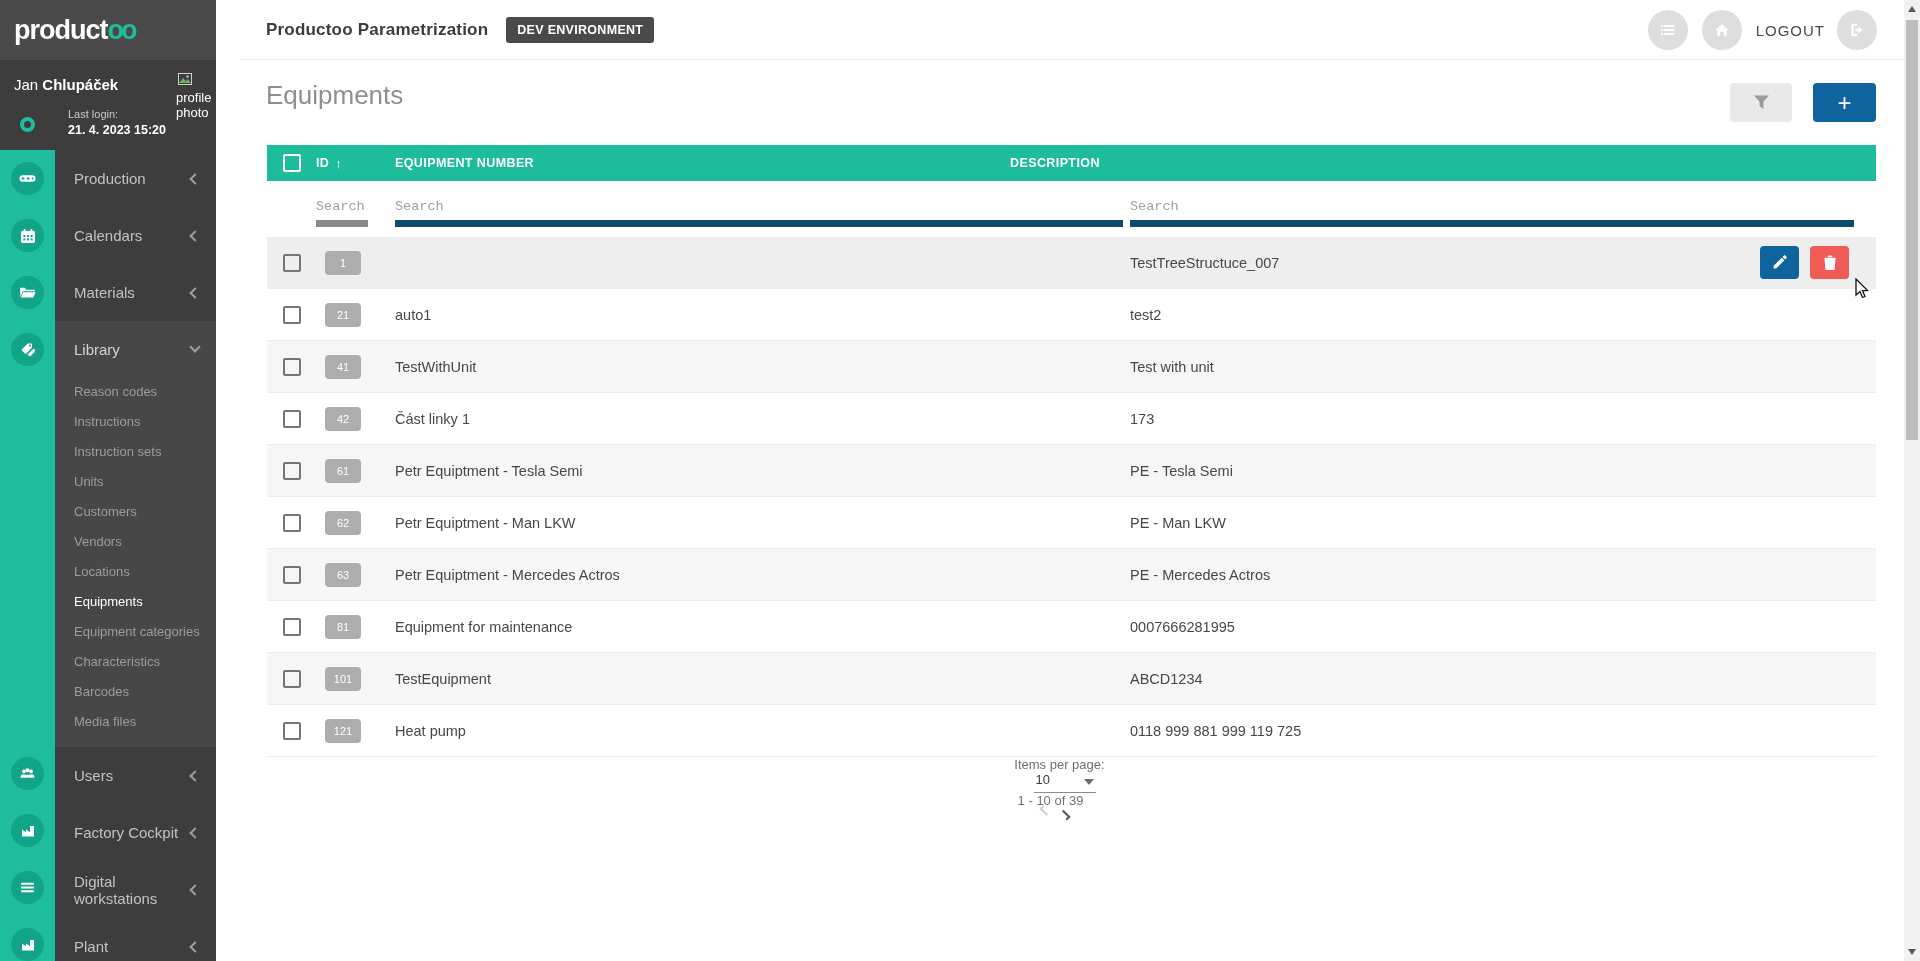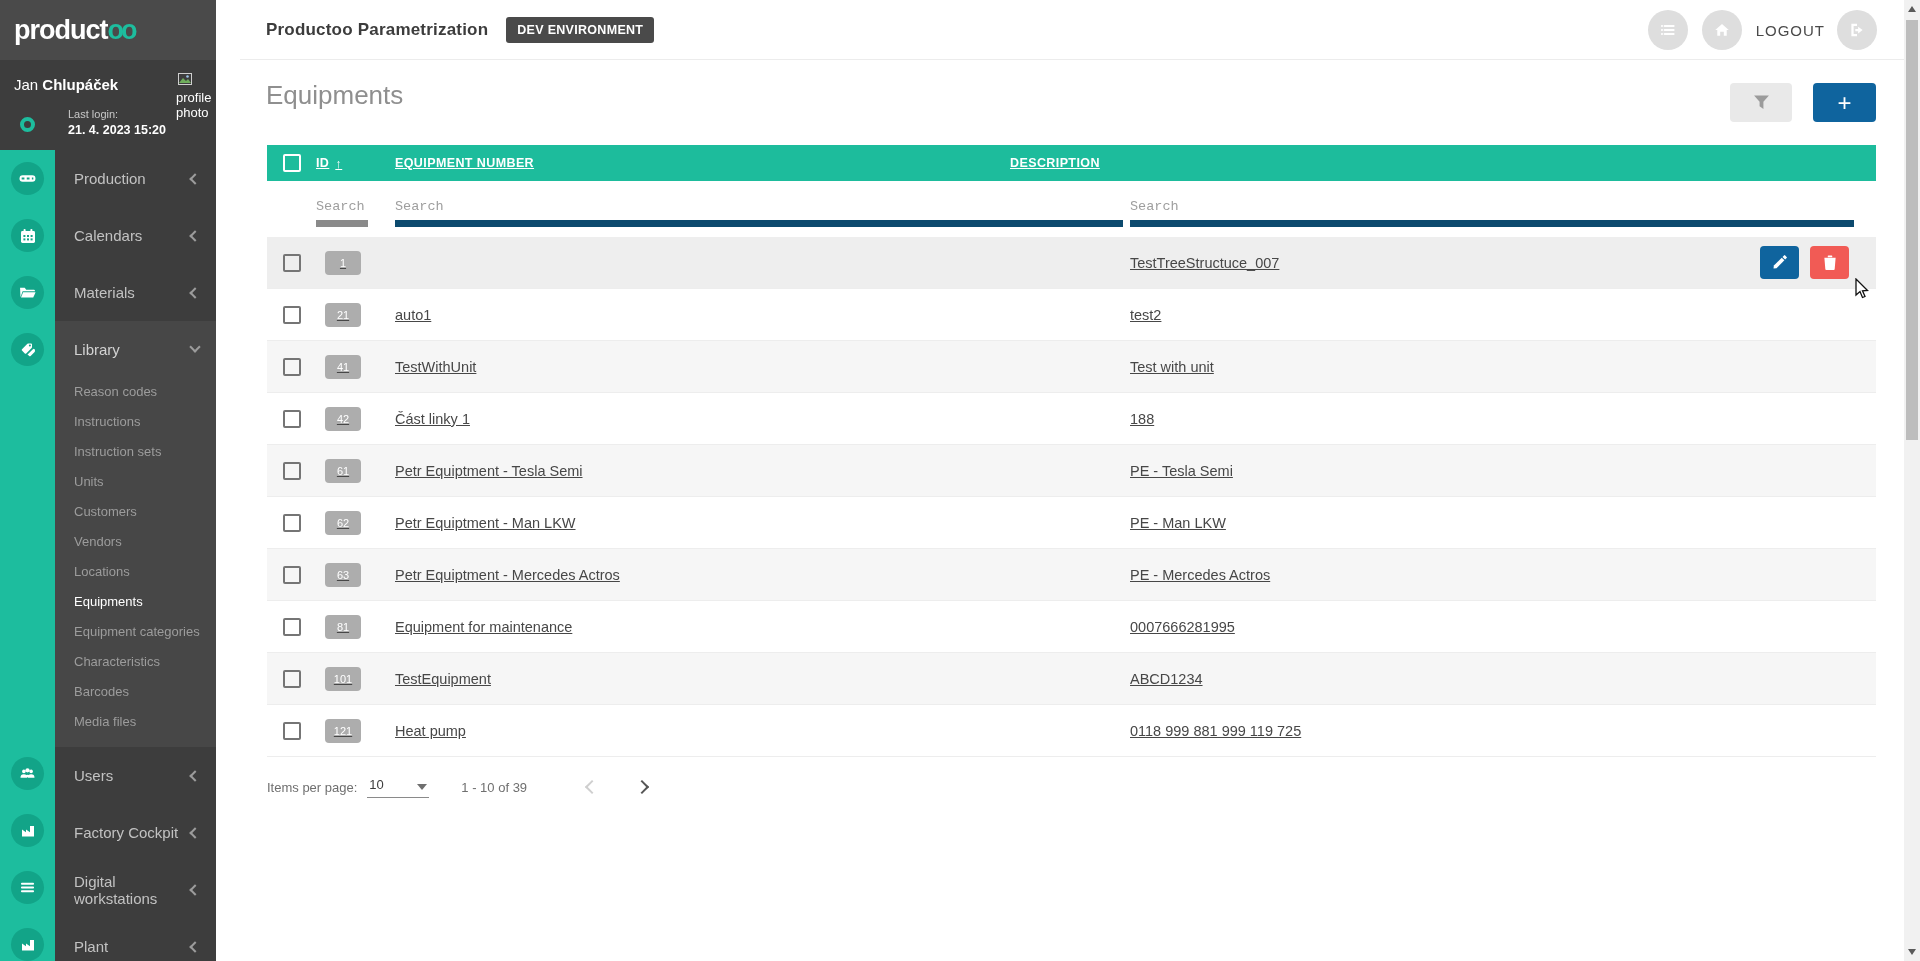--- a/index.html
+++ b/index.html
@@ -64,21 +64,21 @@
   .filter-btn { position:absolute; left:1490px; top:83px; width:62px; height:39px; background:#e9e9e9;
                 border:none; border-radius:4px; display:flex; align-items:center; justify-content:center; }
   .add-btn { position:absolute; left:1573px; top:83px; width:63px; height:39px; background:#0f649e;
              border:none; border-radius:4px; color:#fff; font-size:24px; font-weight:300; line-height:1;
              display:flex; align-items:center; justify-content:center; cursor:pointer; }
 
   
   .table { position:absolute; left:27px; top:145px; width:1609px; }
   .thead { height:36px; background:#1dbc9c; display:flex; align-items:center; color:#fff;
            font-size:12.5px; font-weight:bold; letter-spacing:0.4px; }
-  .cell { display:flex; align-items:center;text-decoration:underline; }
+  .cell { display:flex; align-items:center; }
   .c-check { width:49px; padding-left:16px; flex:none; }
   .c-id { width:79px; flex:none; }
   .c-desc { flex:1; }
   .c-num { width:615px; flex:none; }
   .c-actions { width:131px; flex:none; justify-content:flex-start; }
   .cb { width:18px; height:18px; border:2px solid #757575; border-radius:2px; background:transparent; cursor:pointer; }
   .thead .cb { border-color:#fff; }
   .sort-arrow { margin-left:6px; font-weight:bold; font-size:13px; }
 
   .search-row { position:relative; height:56px; }
@@ -95,21 +95,21 @@
   .row.odd { background:#f6f6f6; }
   .row.hover { background:#eeeeee; }
   .id-badge { min-width:36px; height:24px; padding:0 6px; background:#adadad; color:#fff; font-size:11px;
               border-radius:4px; display:inline-flex; align-items:center; justify-content:center; margin-left:9px; }
   .action-btn { width:39px; height:33px; border:none; border-radius:4px; display:flex; align-items:center;
                 justify-content:center; cursor:pointer; }
   .edit-btn { background:#0f649e; margin-left:15px; }
   .delete-btn { background:#f15b55; margin-left:11px; }
 
   .pager { height:60px; display:flex; align-items:center; justify-content:flex-start; color:#6f6f6f;
-           font-size:13px; padding-right:14px; }
+           font-size:13px; padding-right:14px;flex-direction:column; }
   .ipp-label { margin-right:10px; }
   .ipp-select { display:flex; align-items:flex-end; border-bottom:1px solid #8a8a8a; padding:0 2px 5px 2px;
                 width:62px; justify-content:space-between; cursor:pointer; color:#3c3c3c; }
   .ipp-caret { width:0; height:0; border-left:5px solid transparent; border-right:5px solid transparent;
                border-top:6px solid #6f6f6f; margin-bottom:2px; }
   .range-label { margin-left:32px; margin-right:60px; }
   .pg-chev { width:10px; height:10px; border-left:2px solid #555; border-bottom:2px solid #555; cursor:pointer; }
   .pg-prev { transform:rotate(45deg); border-color:#cfcfcf; margin-right:40px; }
   .pg-next { transform:rotate(-135deg); }
 
@@ -375,21 +375,21 @@
       </div>
 
       <div class="row">
         <div class="cell c-check">
             <span class="cb"></span>
           </div>
         <div class="cell c-id">
             <span class="id-badge">42</span>
           </div>
         <div class="cell c-desc">Část linky 1</div>
-        <div class="cell c-num">188</div>
+        <div class="cell c-num">173</div>
         <div class="cell c-actions"></div>
       </div>
 
       <div class="row odd">
         <div class="cell c-check">
             <span class="cb"></span>
           </div>
         <div class="cell c-id">
             <span class="id-badge">61</span>
           </div>

